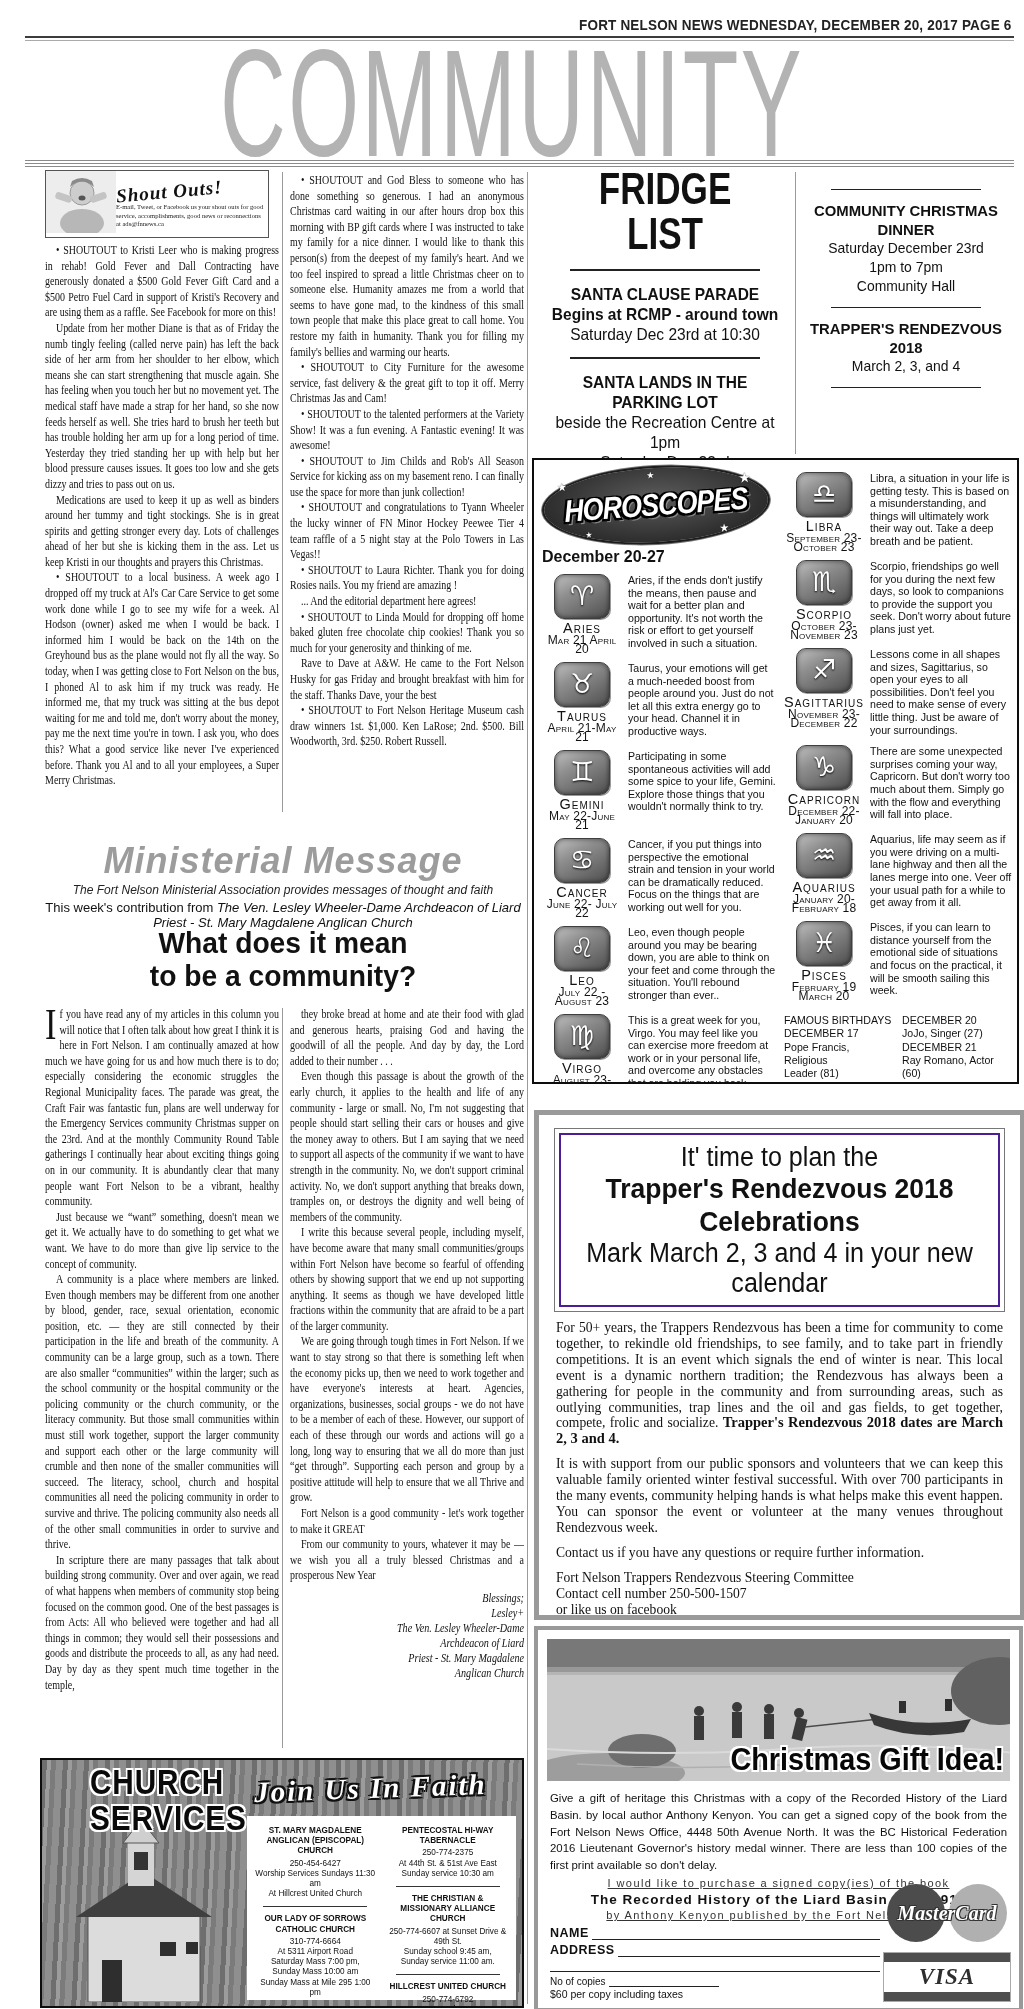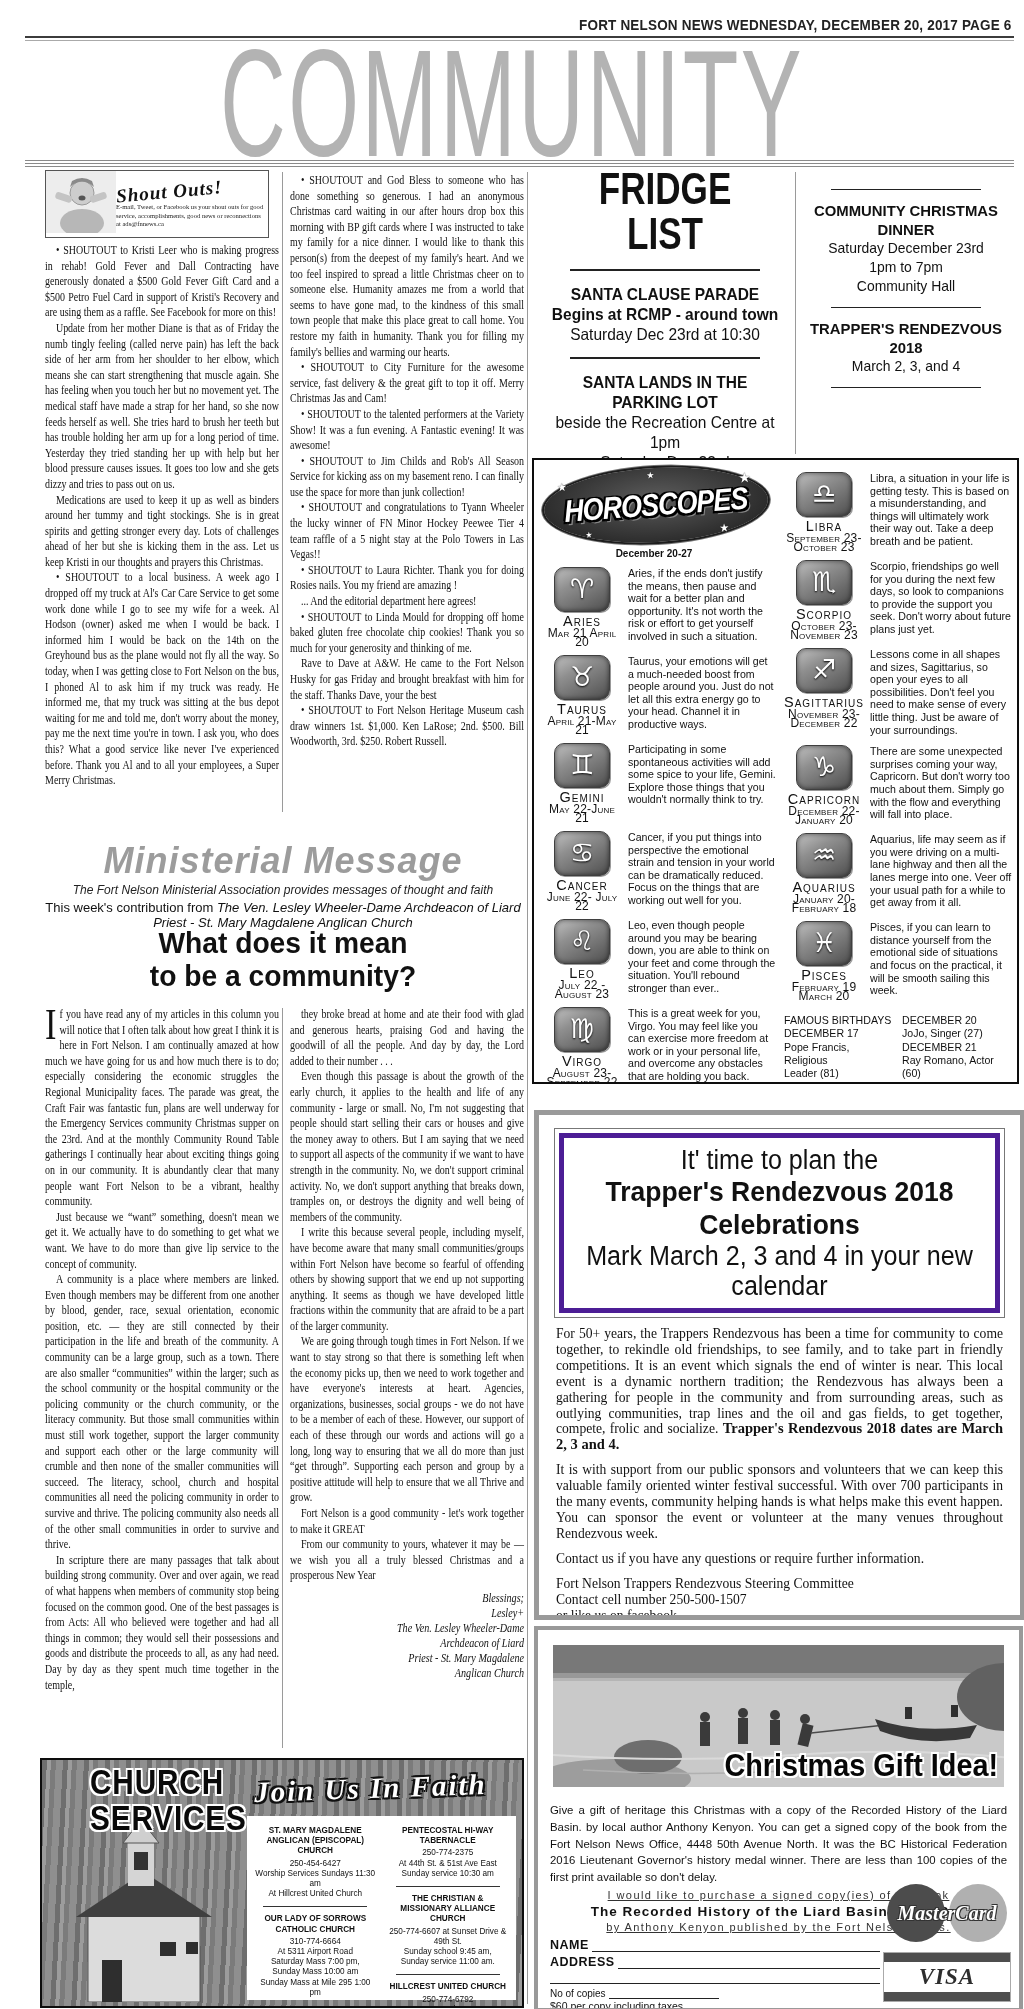--- a/index.html
+++ b/index.html
@@ -61,52 +61,52 @@
   #h-left{position:absolute;left:8px;top:6px;width:234px;}
   #h-right{position:absolute;left:250px;top:12px;width:228px;}
   #h-logo{position:relative;width:224px;height:74px;border-radius:50%;transform:rotate(-3deg);margin:2px 0 0 2px;
           background:radial-gradient(ellipse at 50% 42%,#5c5c5c 0%,#2c2c2c 72%);
           box-shadow:0 0 0 2px #1d1d1d, 0 0 0 3px #777;
           display:flex;align-items:center;justify-content:center;}
   #h-logo .logo-word{font-family:"Liberation Sans",sans-serif;font-weight:bold;font-style:italic;
           font-size:27px;color:#fff;letter-spacing:-1px;white-space:nowrap;transform:scaleY(1.15) rotate(-1deg);
           text-shadow:-2px -1px 0 #000,2px -1px 0 #000,-2px 2px 0 #000,2px 2px 0 #000,3px 3px 0 #888;}
   .star{position:absolute;color:#fff;text-shadow:0 0 1px #000;font-size:11px;}
-  #h-week{font-family:"Liberation Sans",sans-serif;font-weight:bold;font-size:10px;text-align:center;
+  #h-week{font-family:"Liberation Sans",sans-serif;font-weight:bold;font-size:16px;
           width:224px;margin:6px 0 8px;}
   .sign{display:flex;gap:6px;margin-bottom:9px;}
   .sign-id{width:80px;flex:none;text-align:center;}
   .sign-icon{width:54px;height:43px;margin:0 auto;border-radius:10px;border:1px solid #3f3f3f;
              background:linear-gradient(150deg,#c2c2c2 0%,#8f8f8f 35%,#4e4e4e 100%);
              box-shadow:inset 0 0 5px rgba(0,0,0,.55), 1px 1px 0 #999;
              color:#fff;font-family:"DejaVu Sans",sans-serif;font-size:27px;line-height:41px;
              text-shadow:0 1px 2px #000;}
   .sign-name{font-family:"Liberation Sans",sans-serif;font-variant:small-caps;font-size:14.5px;
              letter-spacing:1px;line-height:15px;margin-top:2px;}
   .sign-dates{font-family:"Liberation Sans",sans-serif;font-variant:small-caps;font-size:12px;
               line-height:8.5px;letter-spacing:.2px;}
   .sign-text{flex:1;font-family:"Liberation Sans",sans-serif;font-size:10.6px;line-height:12.6px;color:#111;}
   #bdays{display:flex;gap:8px;margin-top:14px;font-family:"Liberation Sans",sans-serif;
          font-size:10.6px;line-height:13.2px;}
   #bdays > div{flex:1;}
 
   
   #trap{left:534px;top:1110px;width:481px;height:500px;border:5px solid #9a9a9a;background:#fff;overflow:hidden;}
   .t-titlebox{margin:13px 15px 8px;border:1.5px solid #777;padding:4px;}
-  .t-titlebox-in{border:5px solid #4c1d95;padding:7px 4px;text-align:center;font-family:"Liberation Sans",sans-serif;}
+  .t-titlebox-in{border:2px solid #4c1d95;padding:7px 4px;text-align:center;font-family:"Liberation Sans",sans-serif;}
   .t1,.t3{font-size:27px;line-height:30px;transform:scaleX(.93);transform-origin:50% 50%;}
   .t2{font-size:28.5px;line-height:33px;font-weight:bold;transform:scaleX(.93);transform-origin:50% 50%;}
   .t-body{margin:4px 17px;font-family:"Liberation Serif",serif;font-size:13.6px;line-height:15.9px;text-align:justify;}
   .t-body .t-p{margin:0 0 9px;}
   .t-bold{font-weight:bold;font-size:14.5px;}
   .t-lines div{line-height:16px;}
 
   
   #gift{left:534px;top:1626px;width:481px;height:378px;border:4px solid #999;background:#fff;overflow:hidden;}
-  #gift-photo{position:relative;margin:15px;height:142px;overflow:hidden;background:#eab308;}
+  #gift-photo{position:relative;margin:9px;height:142px;overflow:hidden;background:#eab308;}
   #gift-caption{position:absolute;right:6px;bottom:3px;font-family:"Liberation Sans",sans-serif;font-weight:bold;
      font-size:32px;color:#070707;transform:scaleX(.9);transform-origin:100% 100%;letter-spacing:0;
      text-shadow:-2px -2px 0 #fff,2px -2px 0 #fff,-2px 2px 0 #fff,2px 2px 0 #fff,0 2px 0 #fff,0 -2px 0 #fff,2px 0 0 #fff,-2px 0 0 #fff;}
   #gift-body{margin:2px 12px;font-family:"Liberation Sans",sans-serif;font-size:11.4px;line-height:16.8px;text-align:justify;}
   .order{text-align:center;font-family:"Liberation Sans",sans-serif;color:#333;}
   .order .o1,.order .o3{font-size:11px;letter-spacing:1.4px;line-height:15px;text-decoration:underline;}
   .order .o2{font-size:13.5px;font-weight:bold;letter-spacing:1px;color:#111;line-height:17px;}
   #form{margin:3px 12px 0;width:330px;font-family:"Liberation Sans",sans-serif;font-size:11px;color:#111;}
   .frow{display:flex;align-items:flex-end;margin-bottom:3px;}
   .frow .lbl{white-space:nowrap;}

